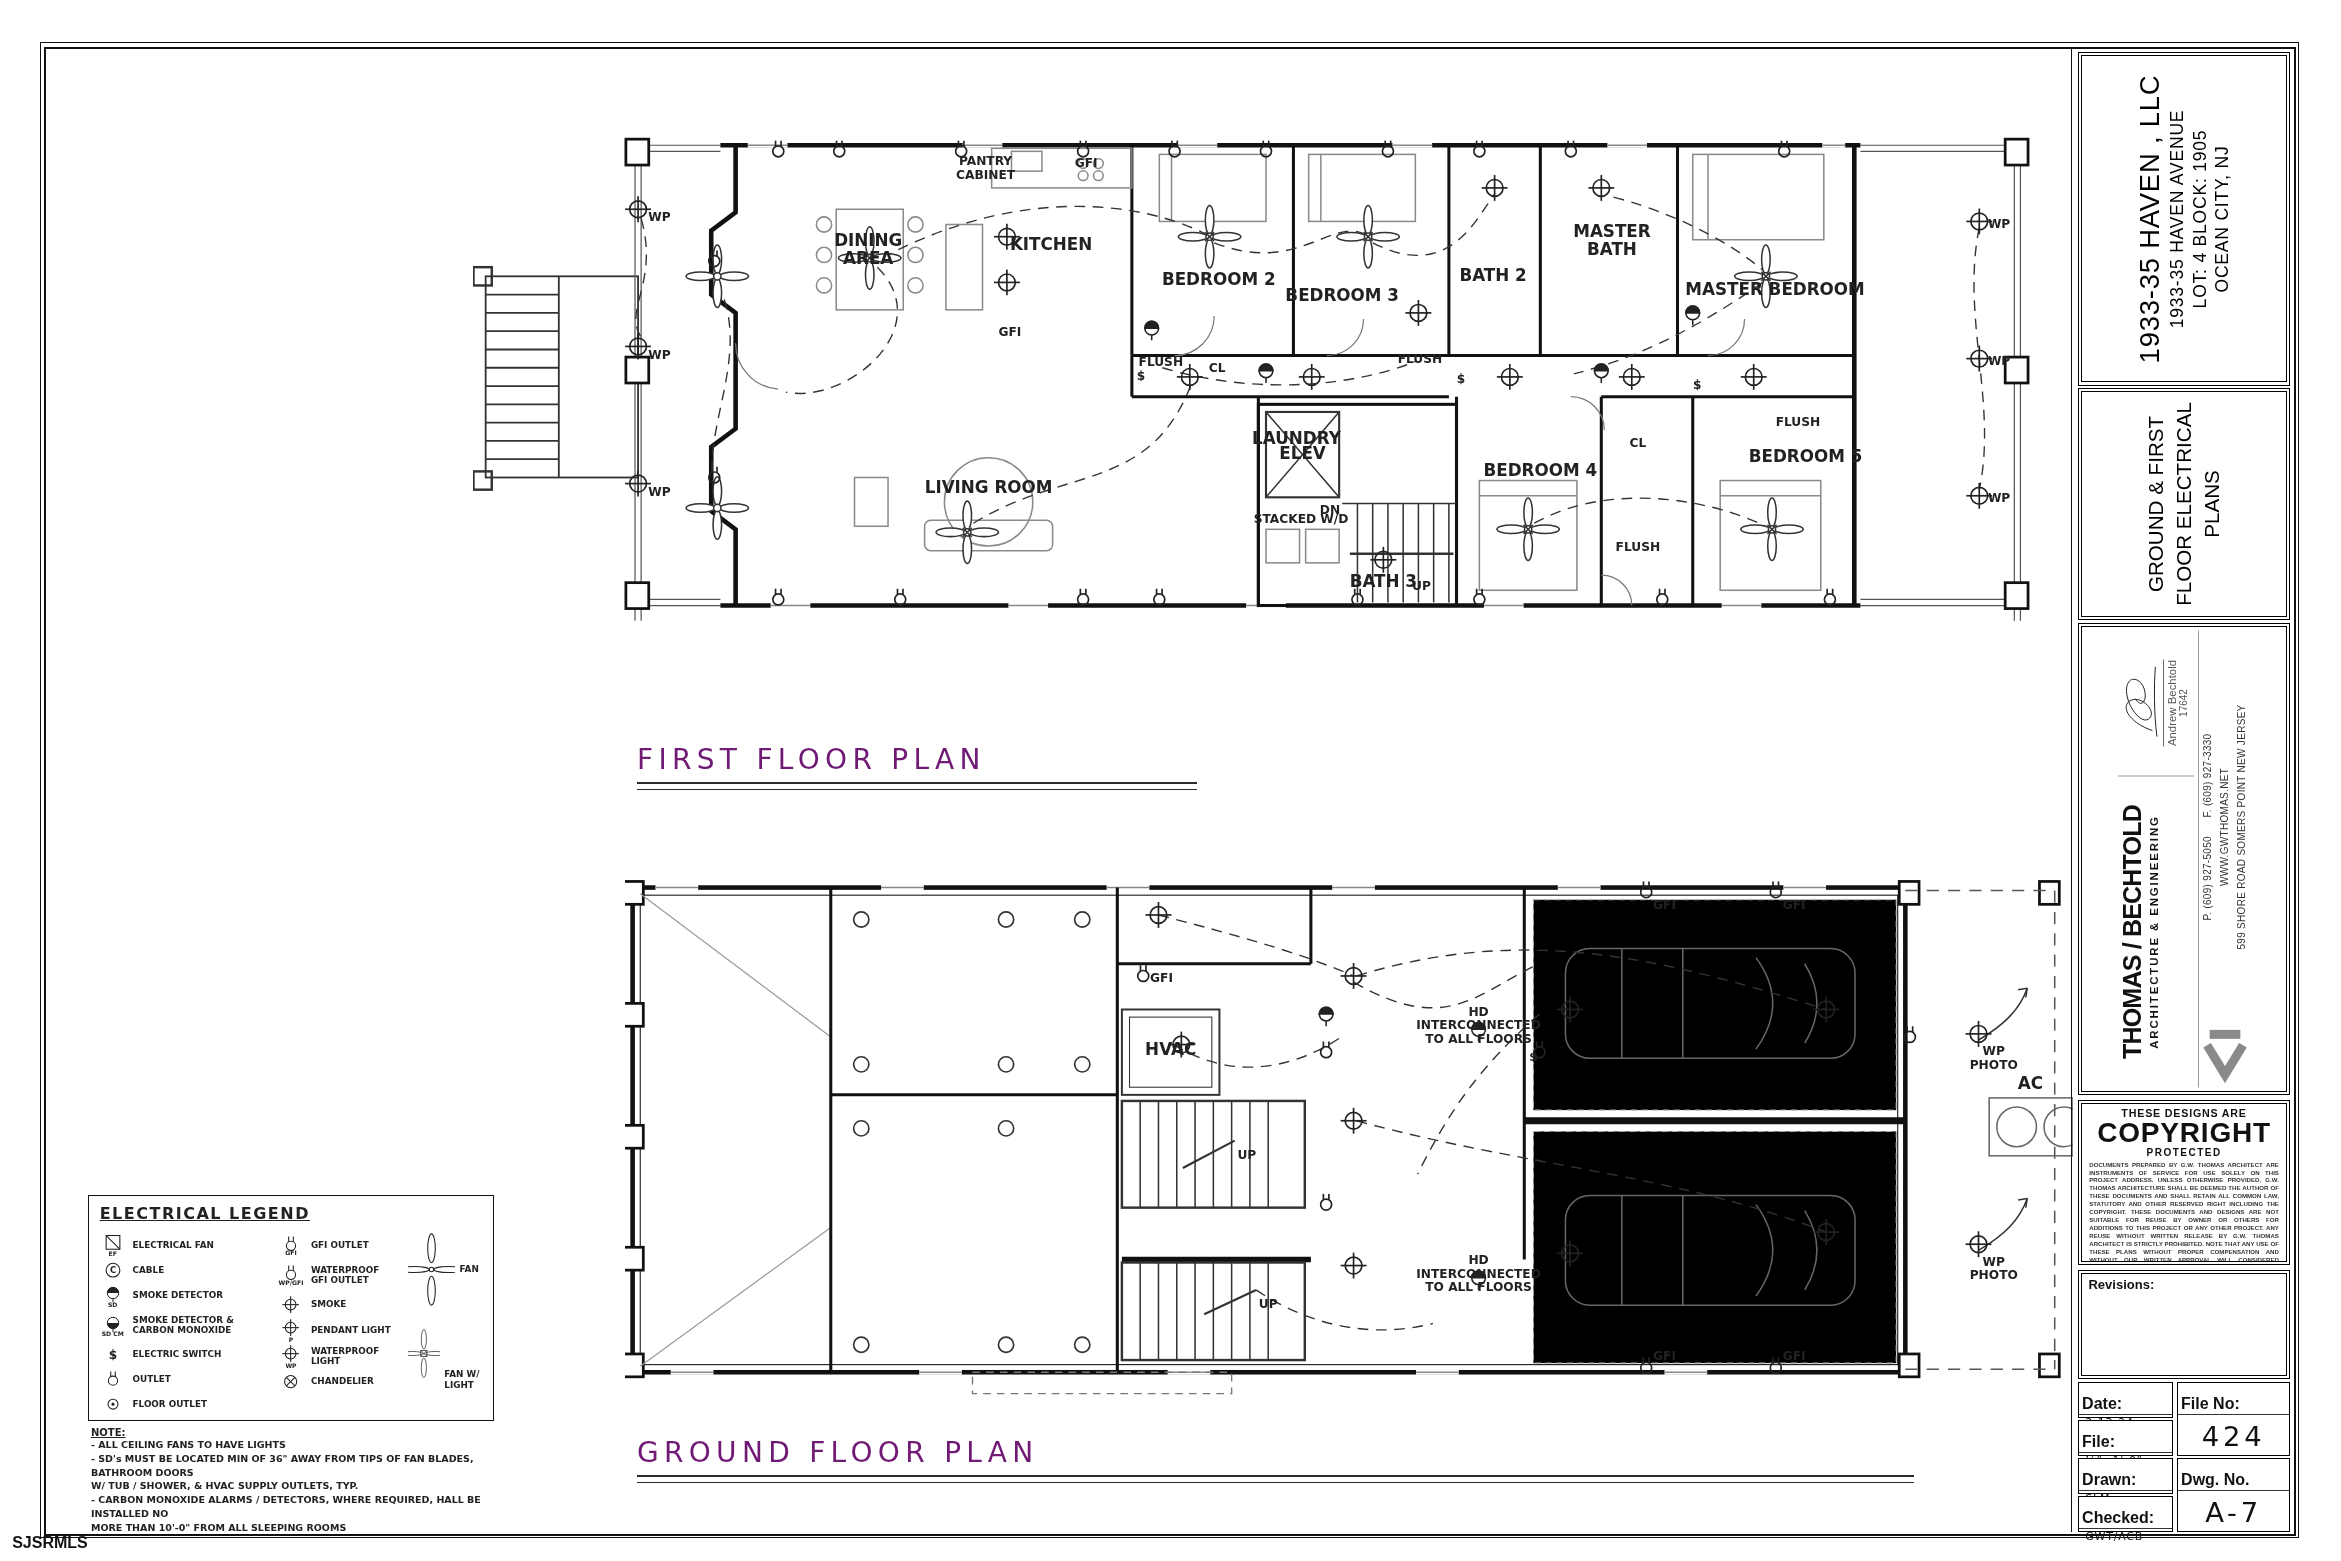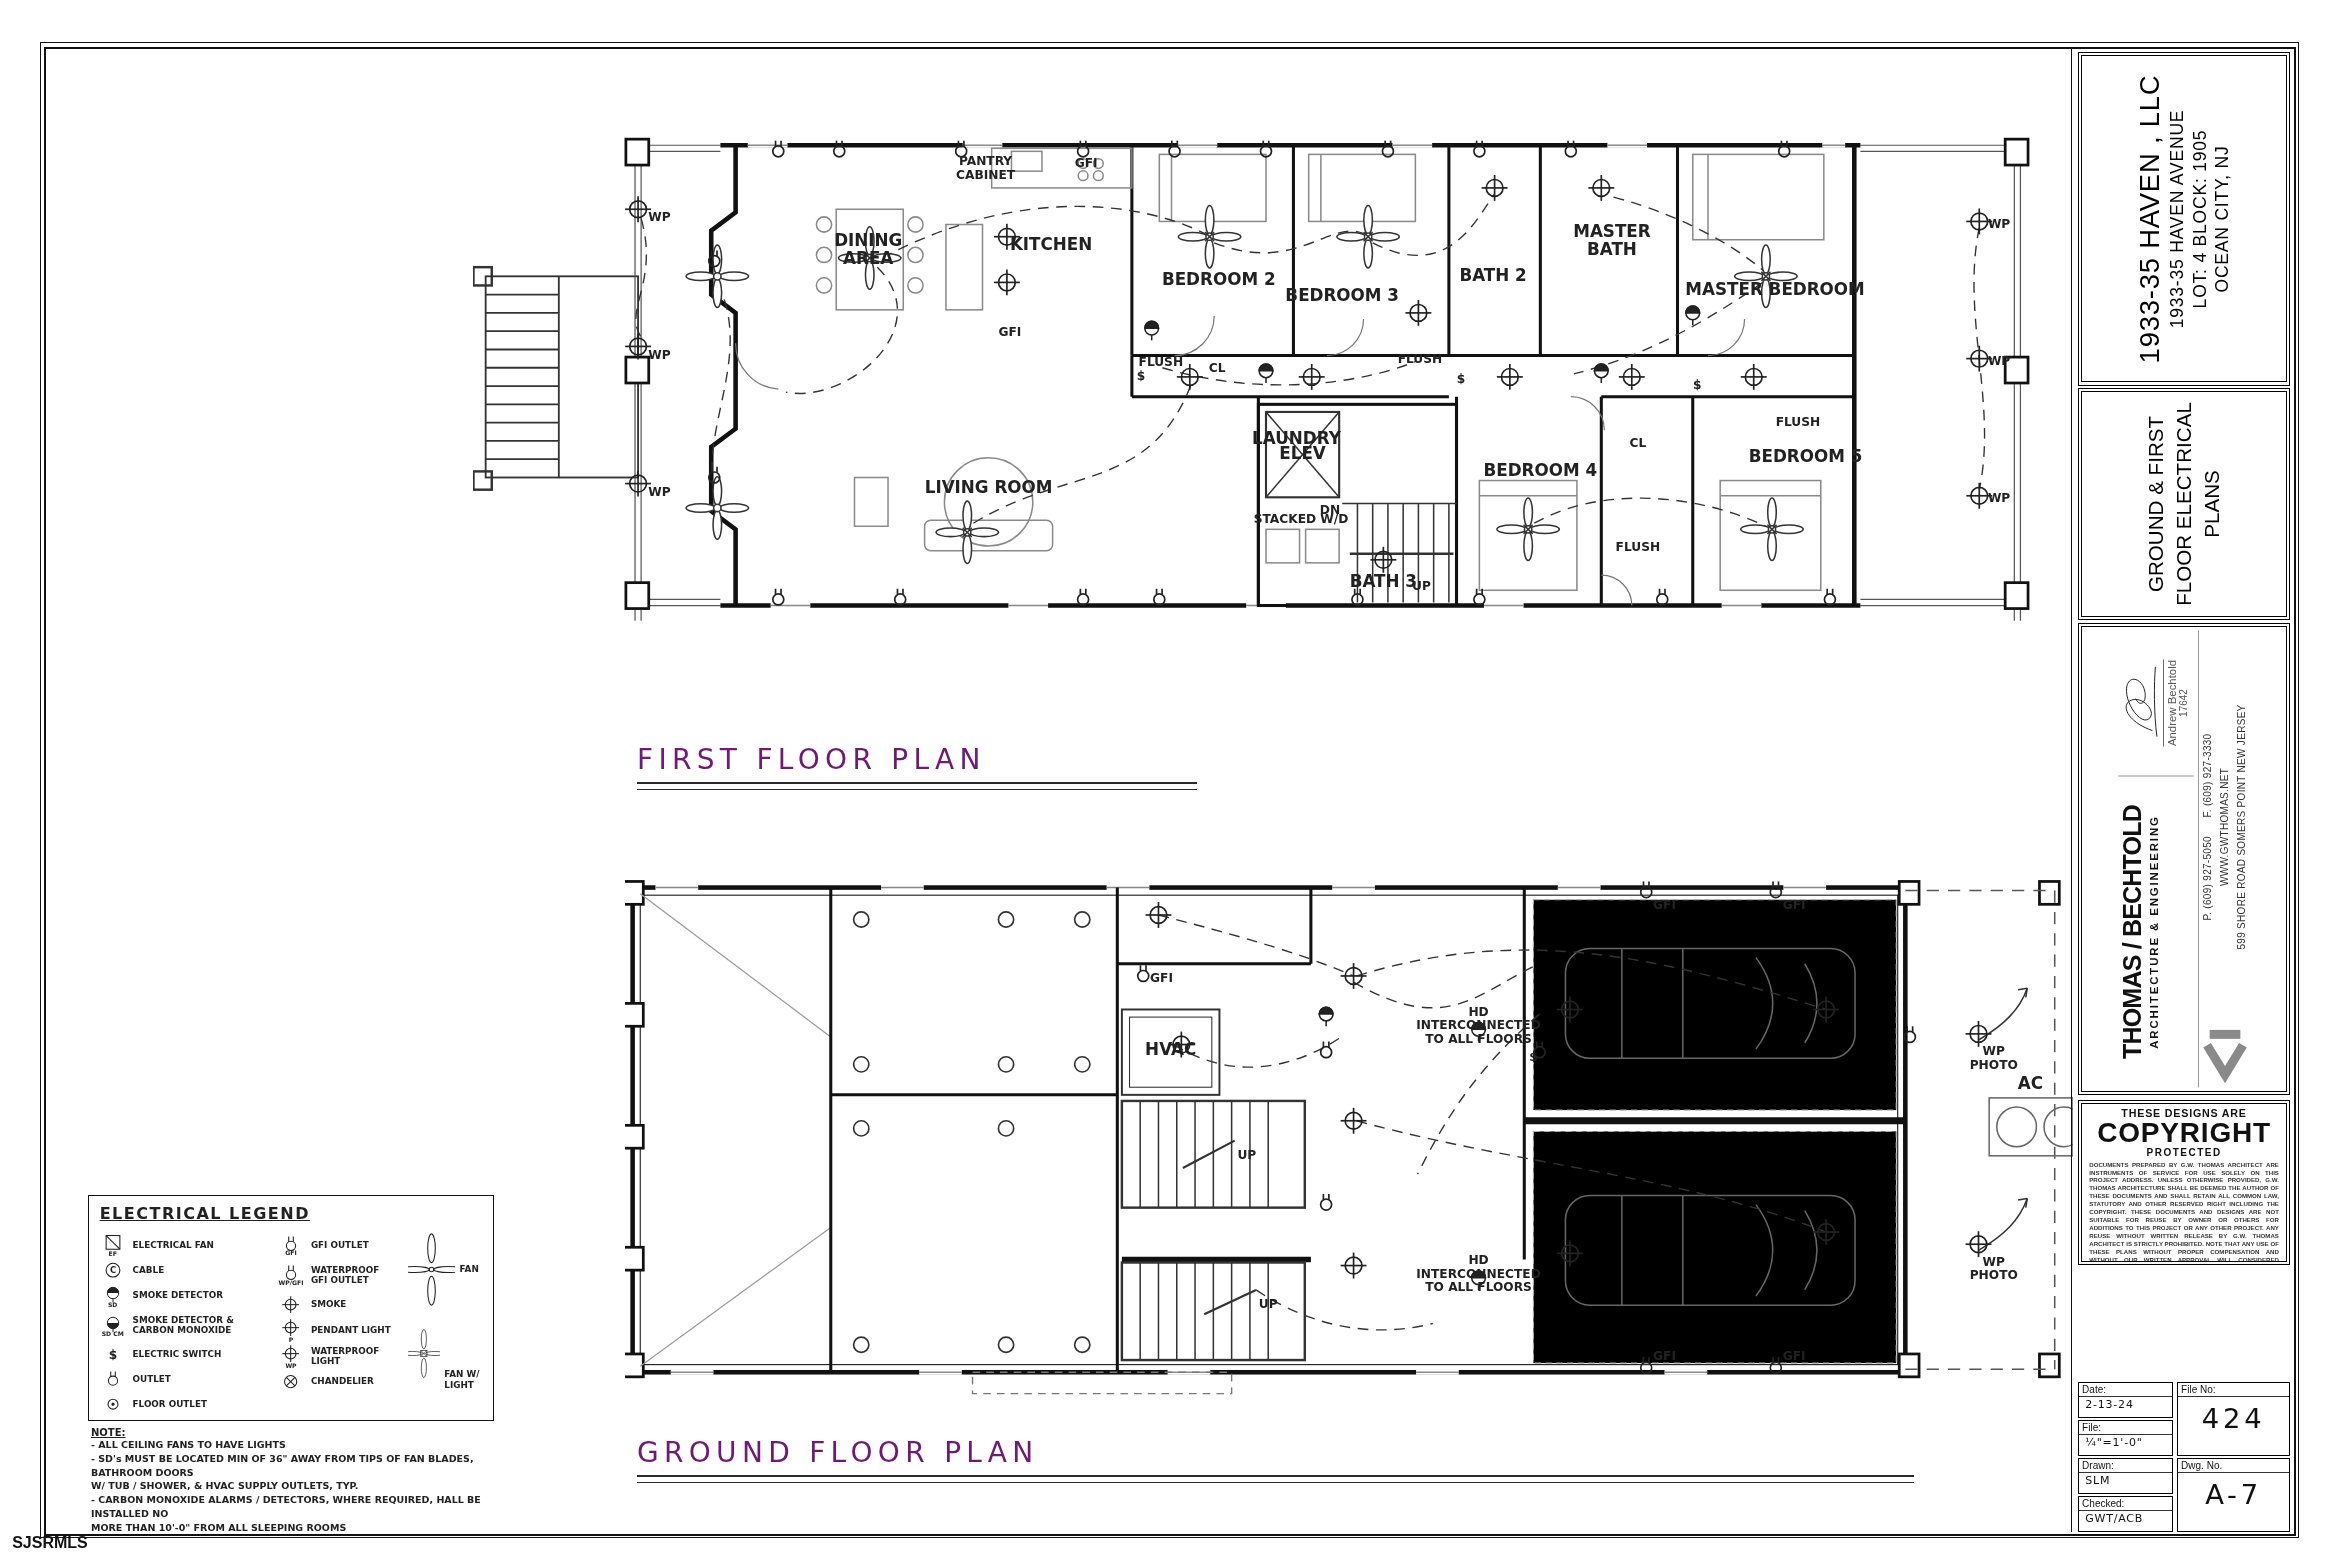--- a/index.html
+++ b/index.html
@@ -37,21 +37,21 @@
   .firm-tag{font-size:11.4px;font-weight:700;letter-spacing:1.9px;white-space:nowrap;margin-top:1.5px;}
   .firm-contact{font-size:10px;color:#333;letter-spacing:0.3px;white-space:nowrap;line-height:1.7;}
   .sig-name{font-size:11.4px;color:#555;white-space:nowrap;border-top:0.8px solid #666;padding-top:1.5px;}
   .sig-num{font-size:10px;color:#555;}
   .cpy{left:0;right:0;text-align:center;}
   .cpy-l1{font-size:10.7px;font-weight:700;letter-spacing:0.8px;}
   .cpy-l2{font-size:28px;font-weight:700;letter-spacing:0.8px;line-height:1;}
   .cpy-l3{font-size:10px;font-weight:700;letter-spacing:1.5px;text-align:center;}
   .cpy-body{font-size:6.1px;color:#333;text-align:justify;line-height:1.3;padding:3px 6.9px 0 6.9px;font-weight:600;}
   .rev-label{font-size:13px;font-weight:700;margin:3px 0 0 6.1px;}
-  .fgrid-label{font-size:10px;font-weight:400;border-bottom:0.8px solid #333;padding:0.8px 0 0.8px 3px;}
+  .fgrid-label{font-size:16px;font-weight:700;border-bottom:0.8px solid #333;padding:0.8px 0 0.8px 3px;margin-top:11px;}
   .fgrid-value{font-family:"DejaVu Sans",sans-serif;font-size:11px;letter-spacing:0.8px;padding:1.5px 0 0 6.1px;}
   .fgrid-big{font-family:"DejaVu Sans",sans-serif;font-size:27.4px;letter-spacing:3.8px;text-align:center;padding-top:6.1px;}
   .fcell{position:absolute;border:1.5px solid #000;background:#fff;}
   
   .lbl{font-family:"DejaVu Sans",sans-serif;font-size:11px;font-weight:600;fill:#222;text-anchor:middle;}
   .lbls{font-family:"DejaVu Sans",sans-serif;font-size:8px;font-weight:600;fill:#222;text-anchor:middle;}
 </style>
 </head>
 <body>
 
@@ -781,20 +781,25 @@
       <div class="tbox-in" style="overflow:hidden">
         <div class="cpy" style="position:relative;padding-top:2.3px">
           <div class="cpy-l1">THESE DESIGNS ARE</div>
           <div class="cpy-l2">COPYRIGHT</div>
           <div class="cpy-l3">PROTECTED</div>
           <div class="cpy-body">DOCUMENTS PREPARED BY G.W. THOMAS ARCHITECT ARE INSTRUMENTS OF SERVICE FOR USE SOLELY ON THIS PROJECT ADDRESS. UNLESS OTHERWISE PROVIDED, G.W. THOMAS ARCHITECTURE SHALL BE DEEMED THE AUTHOR OF THESE DOCUMENTS AND SHALL RETAIN ALL COMMON LAW, STATUTORY AND OTHER RESERVED RIGHT INCLUDING THE COPYRIGHT. THESE DOCUMENTS AND DESIGNS ARE NOT SUITABLE FOR REUSE BY OWNER OR OTHERS FOR ADDITIONS TO THIS PROJECT OR ANY OTHER PROJECT. ANY REUSE WITHOUT WRITTEN RELEASE BY G.W. THOMAS ARCHITECT IS STRICTLY PROHIBITED. NOTE THAT ANY USE OF THESE PLANS WITHOUT PROPER COMPENSATION AND WITHOUT OUR WRITTEN APPROVAL WILL CONSIDERED COPYRIGHT INFRINGEMENT AND WE WILL DO WHATEVER WE CAN TO PROTECT THAT COPYRIGHT.</div>
         </div>
       </div>
     </div>
 
+    <div class="tbox" style="top:1223px;height:107px">
+      <div class="tbox-in">
+        <div class="rev-label">Revisions:</div>
+      </div>
+    </div>
 
     <div class="tbox" style="top:1335px;height:149px;border:none">
       <div class="fcell" style="left:0;top:0;width:93px;height:34px">
         <div class="fgrid-label">Date:</div>
         <div class="fgrid-value">2-13-24</div>
       </div>
       <div class="fcell" style="left:0;top:38px;width:93px;height:34px">
         <div class="fgrid-label">File:</div>
         <div class="fgrid-value">¼"=1'-0"</div>
       </div>

